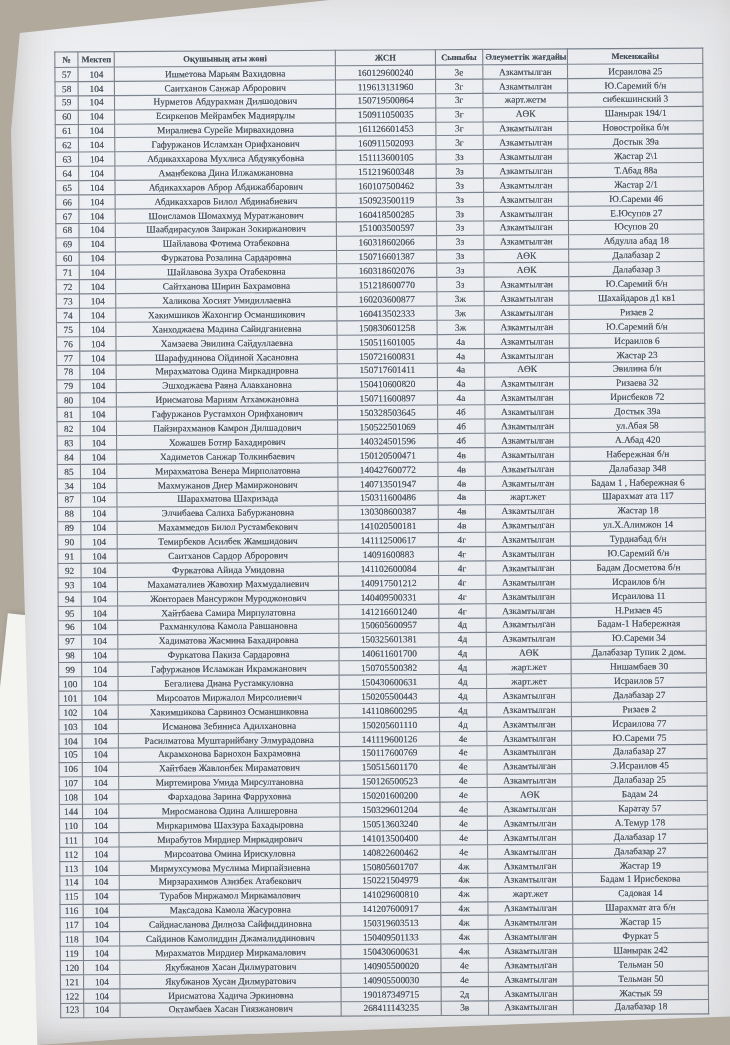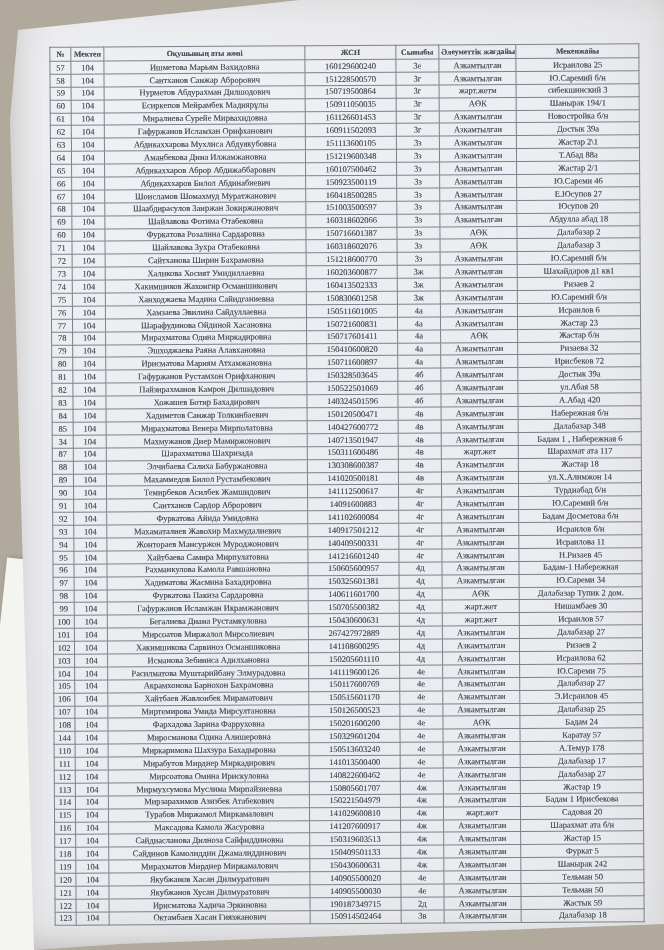--- a/index.html
+++ b/index.html
@@ -99,21 +99,21 @@
           <td>Ишметова Марьям Вахидовна</td>
           <td>160129600240</td>
           <td>3е</td>
           <td>Азкамтылган</td>
           <td>Исраилова 25</td>
         </tr>
         <tr>
           <td>58</td>
           <td>104</td>
           <td>Саитханов Санжар Аброрович</td>
-          <td>151228500570</td>
+          <td>119613131960</td>
           <td>3г</td>
           <td>Азкамтылган</td>
           <td>Ю.Саремий б/н</td>
         </tr>
         <tr>
           <td>59</td>
           <td>104</td>
           <td>Нурметов Абдурахман Дилшодович</td>
           <td>150719500864</td>
           <td>3г</td>
@@ -282,21 +282,21 @@
           <td>Азкамтылган</td>
           <td>Жастар 23</td>
         </tr>
         <tr>
           <td>78</td>
           <td>104</td>
           <td>Мирахматова Одина Миркадировна</td>
           <td>150717601411</td>
           <td>4а</td>
           <td>АӨК</td>
-          <td>Жастар б/н</td>
+          <td>Эвилина б/н</td>
         </tr>
         <tr>
           <td>79</td>
           <td>104</td>
           <td>Эшходжаева Раяна Алавхановна</td>
           <td>150410600820</td>
           <td>4а</td>
           <td>Азкамтылган</td>
           <td>Ризаева 32</td>
         </tr>
@@ -486,42 +486,42 @@
           <td>Бегалиева Диана Рустамкуловна</td>
           <td>150430600631</td>
           <td>4д</td>
           <td>жарт.жет</td>
           <td>Исраилов 57</td>
         </tr>
         <tr>
           <td>101</td>
           <td>104</td>
           <td>Мирсоатов Миржалол Мирсолиевич</td>
-          <td>267427972889</td>
+          <td>150205500443</td>
           <td>4д</td>
           <td>Азкамтылган</td>
           <td>Далабазар 27</td>
         </tr>
         <tr>
           <td>102</td>
           <td>104</td>
           <td>Хакимшикова Сарвиноз Османшиковна</td>
           <td>141108600295</td>
           <td>4д</td>
           <td>Азкамтылган</td>
           <td>Ризаев 2</td>
         </tr>
         <tr>
           <td>103</td>
           <td>104</td>
           <td>Исманова Зебиниса Адилхановна</td>
           <td>150205601110</td>
           <td>4д</td>
           <td>Азкамтылган</td>
-          <td>Исраилова 62</td>
+          <td>Исраилова 77</td>
         </tr>
         <tr>
           <td>104</td>
           <td>104</td>
           <td>Расилматова Муштарийбану Элмурадовна</td>
           <td>141119600126</td>
           <td>4е</td>
           <td>Азкамтылган</td>
           <td>Ю.Сареми 75</td>
         </tr>
@@ -615,21 +615,21 @@
           <td>Азкамтылган</td>
           <td>Бадам 1 Ирисбекова</td>
         </tr>
         <tr>
           <td>115</td>
           <td>104</td>
           <td>Турабов Миржамол Миркамалович</td>
           <td>141029600810</td>
           <td>4ж</td>
           <td>жарт.жет</td>
-          <td>Садовая 20</td>
+          <td>Садовая 14</td>
         </tr>
         <tr>
           <td>116</td>
           <td>104</td>
           <td>Максадова Камола Жасуровна</td>
           <td>141207600917</td>
           <td>4ж</td>
           <td>Азкамтылган</td>
           <td>Шарахмат ата б/н</td>
         </tr>
@@ -684,21 +684,21 @@
           <td>Ирисматова Хадича Эркиновна</td>
           <td>190187349715</td>
           <td>2д</td>
           <td>Азкамтылган</td>
           <td>Жастык 59</td>
         </tr>
         <tr>
           <td>123</td>
           <td>104</td>
           <td>Октамбаев Хасан Гиязжанович</td>
-          <td>150914502464</td>
+          <td>268411143235</td>
           <td>3в</td>
           <td>Азкамтылган</td>
           <td>Далабазар 18</td>
         </tr>
       </tbody>
   </table>
 
   <div class="paper-shade"></div>
 </div>
 

